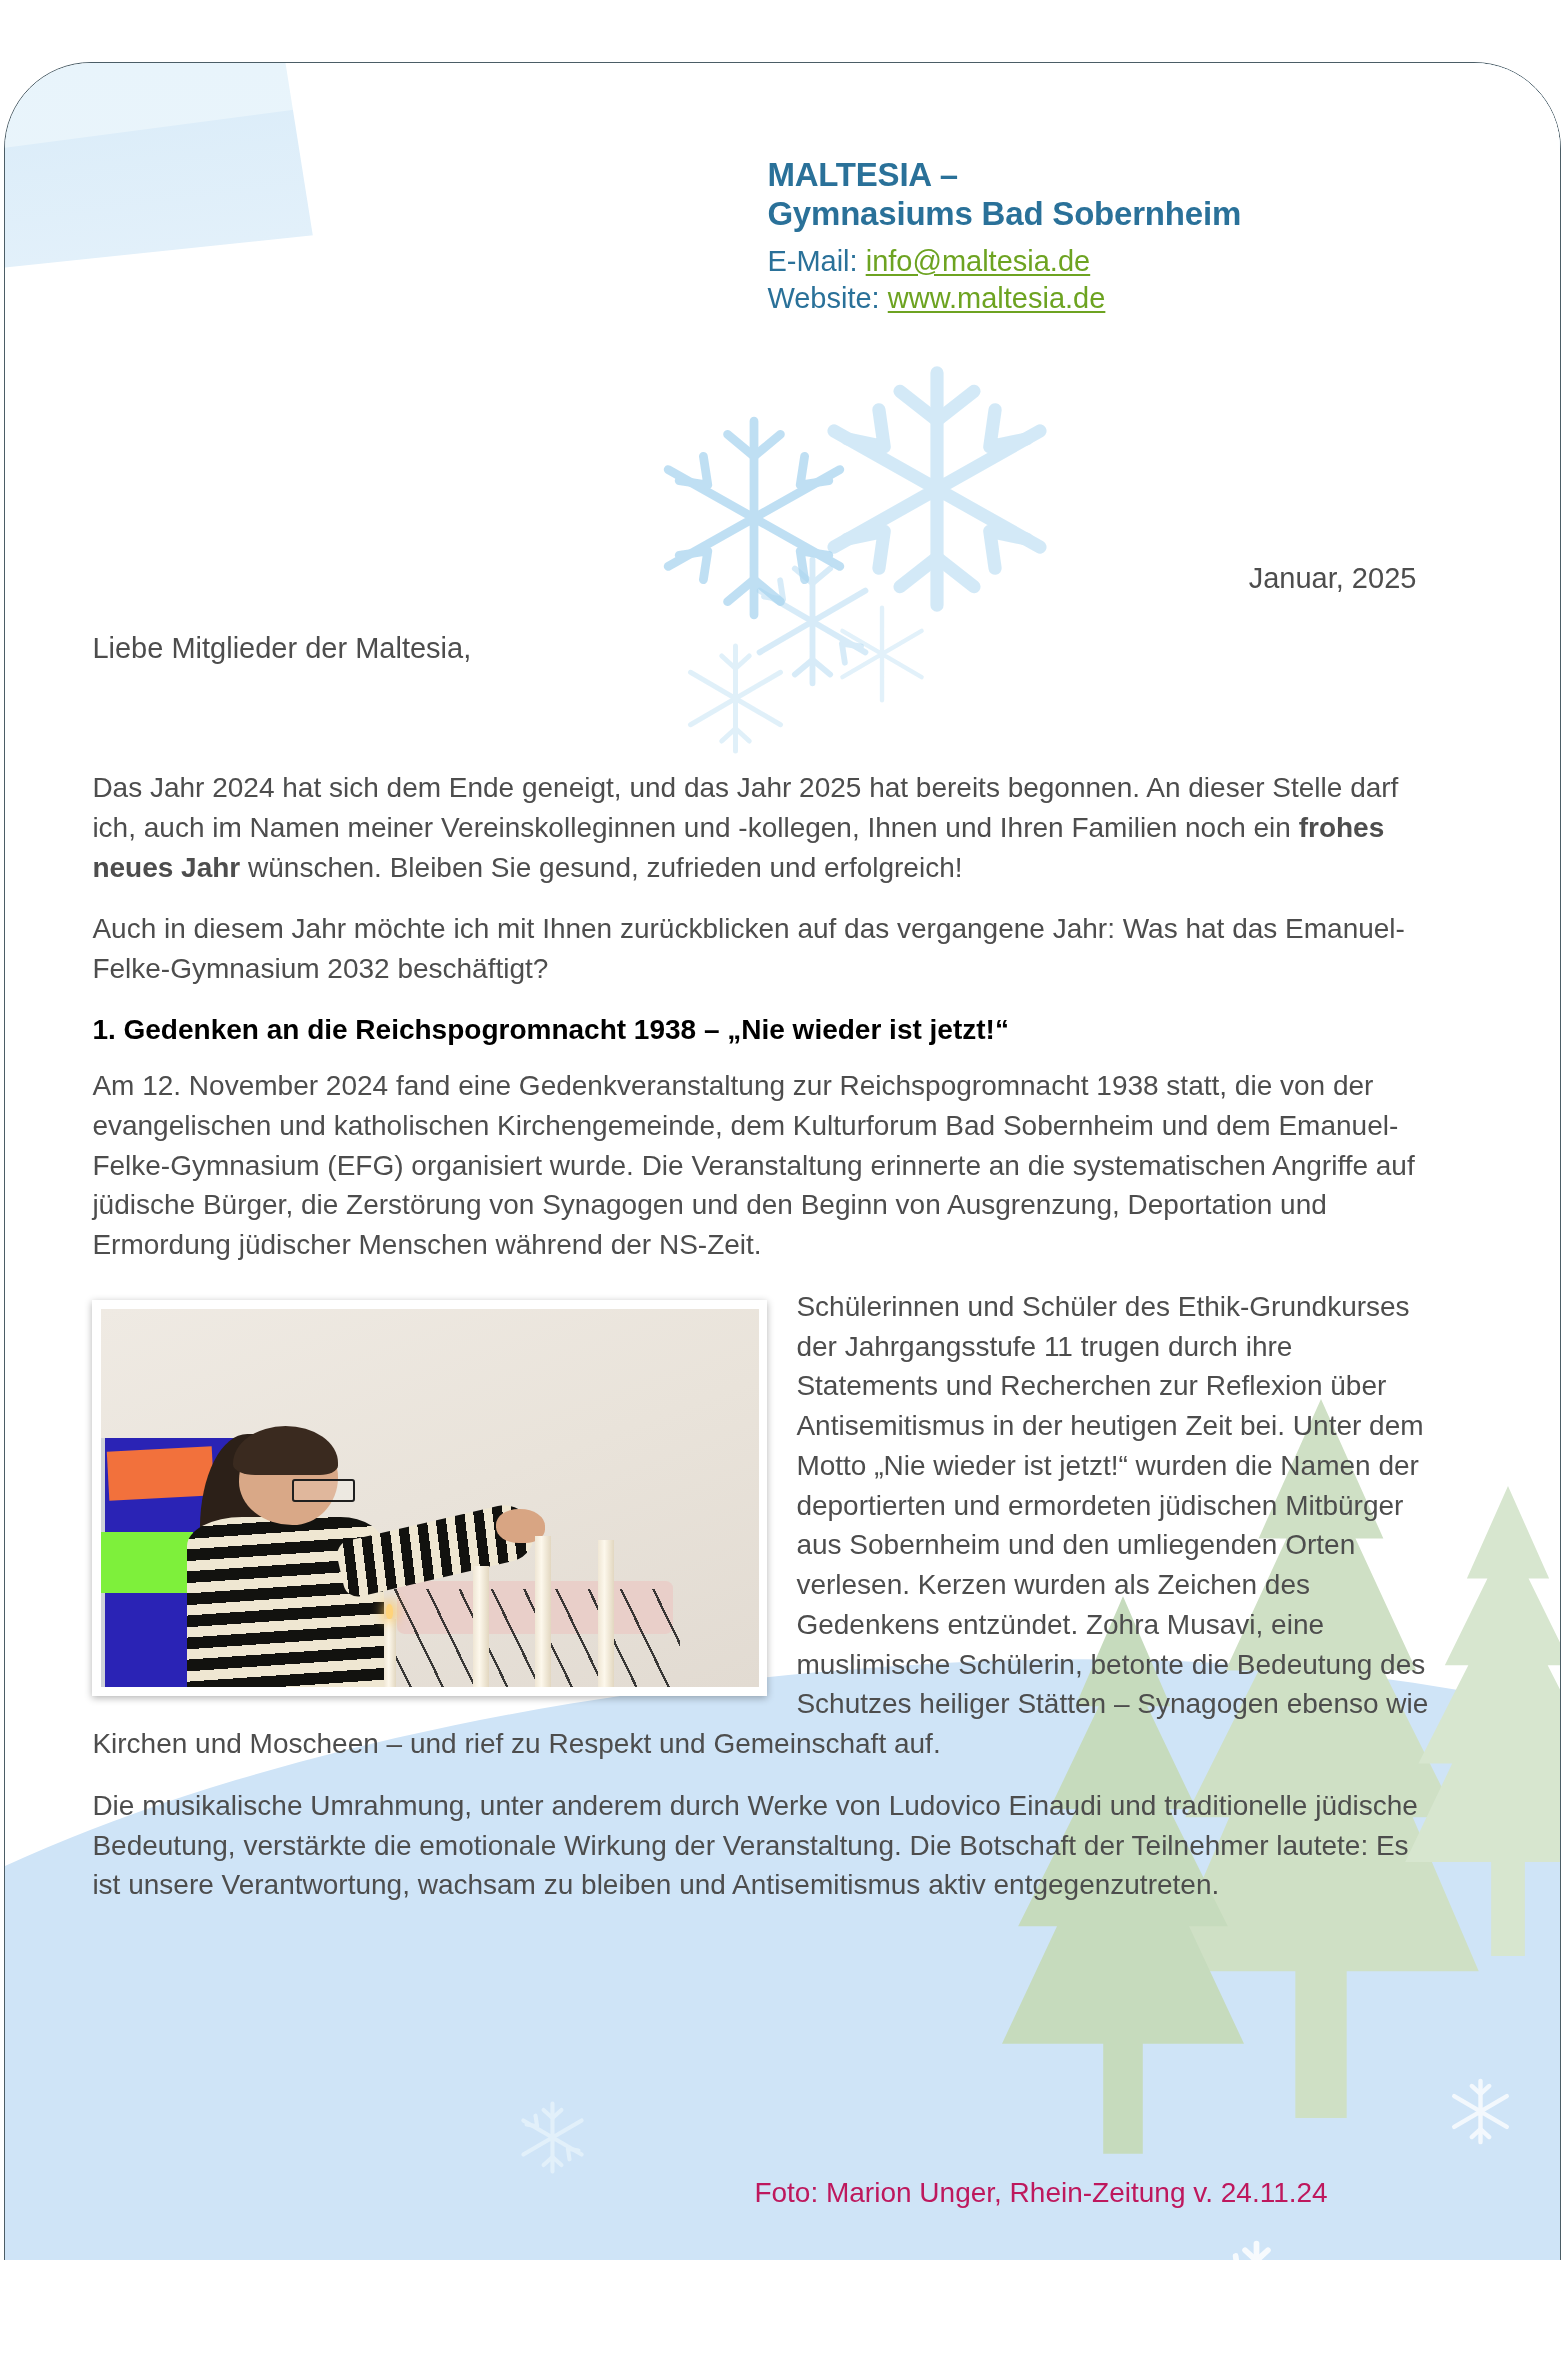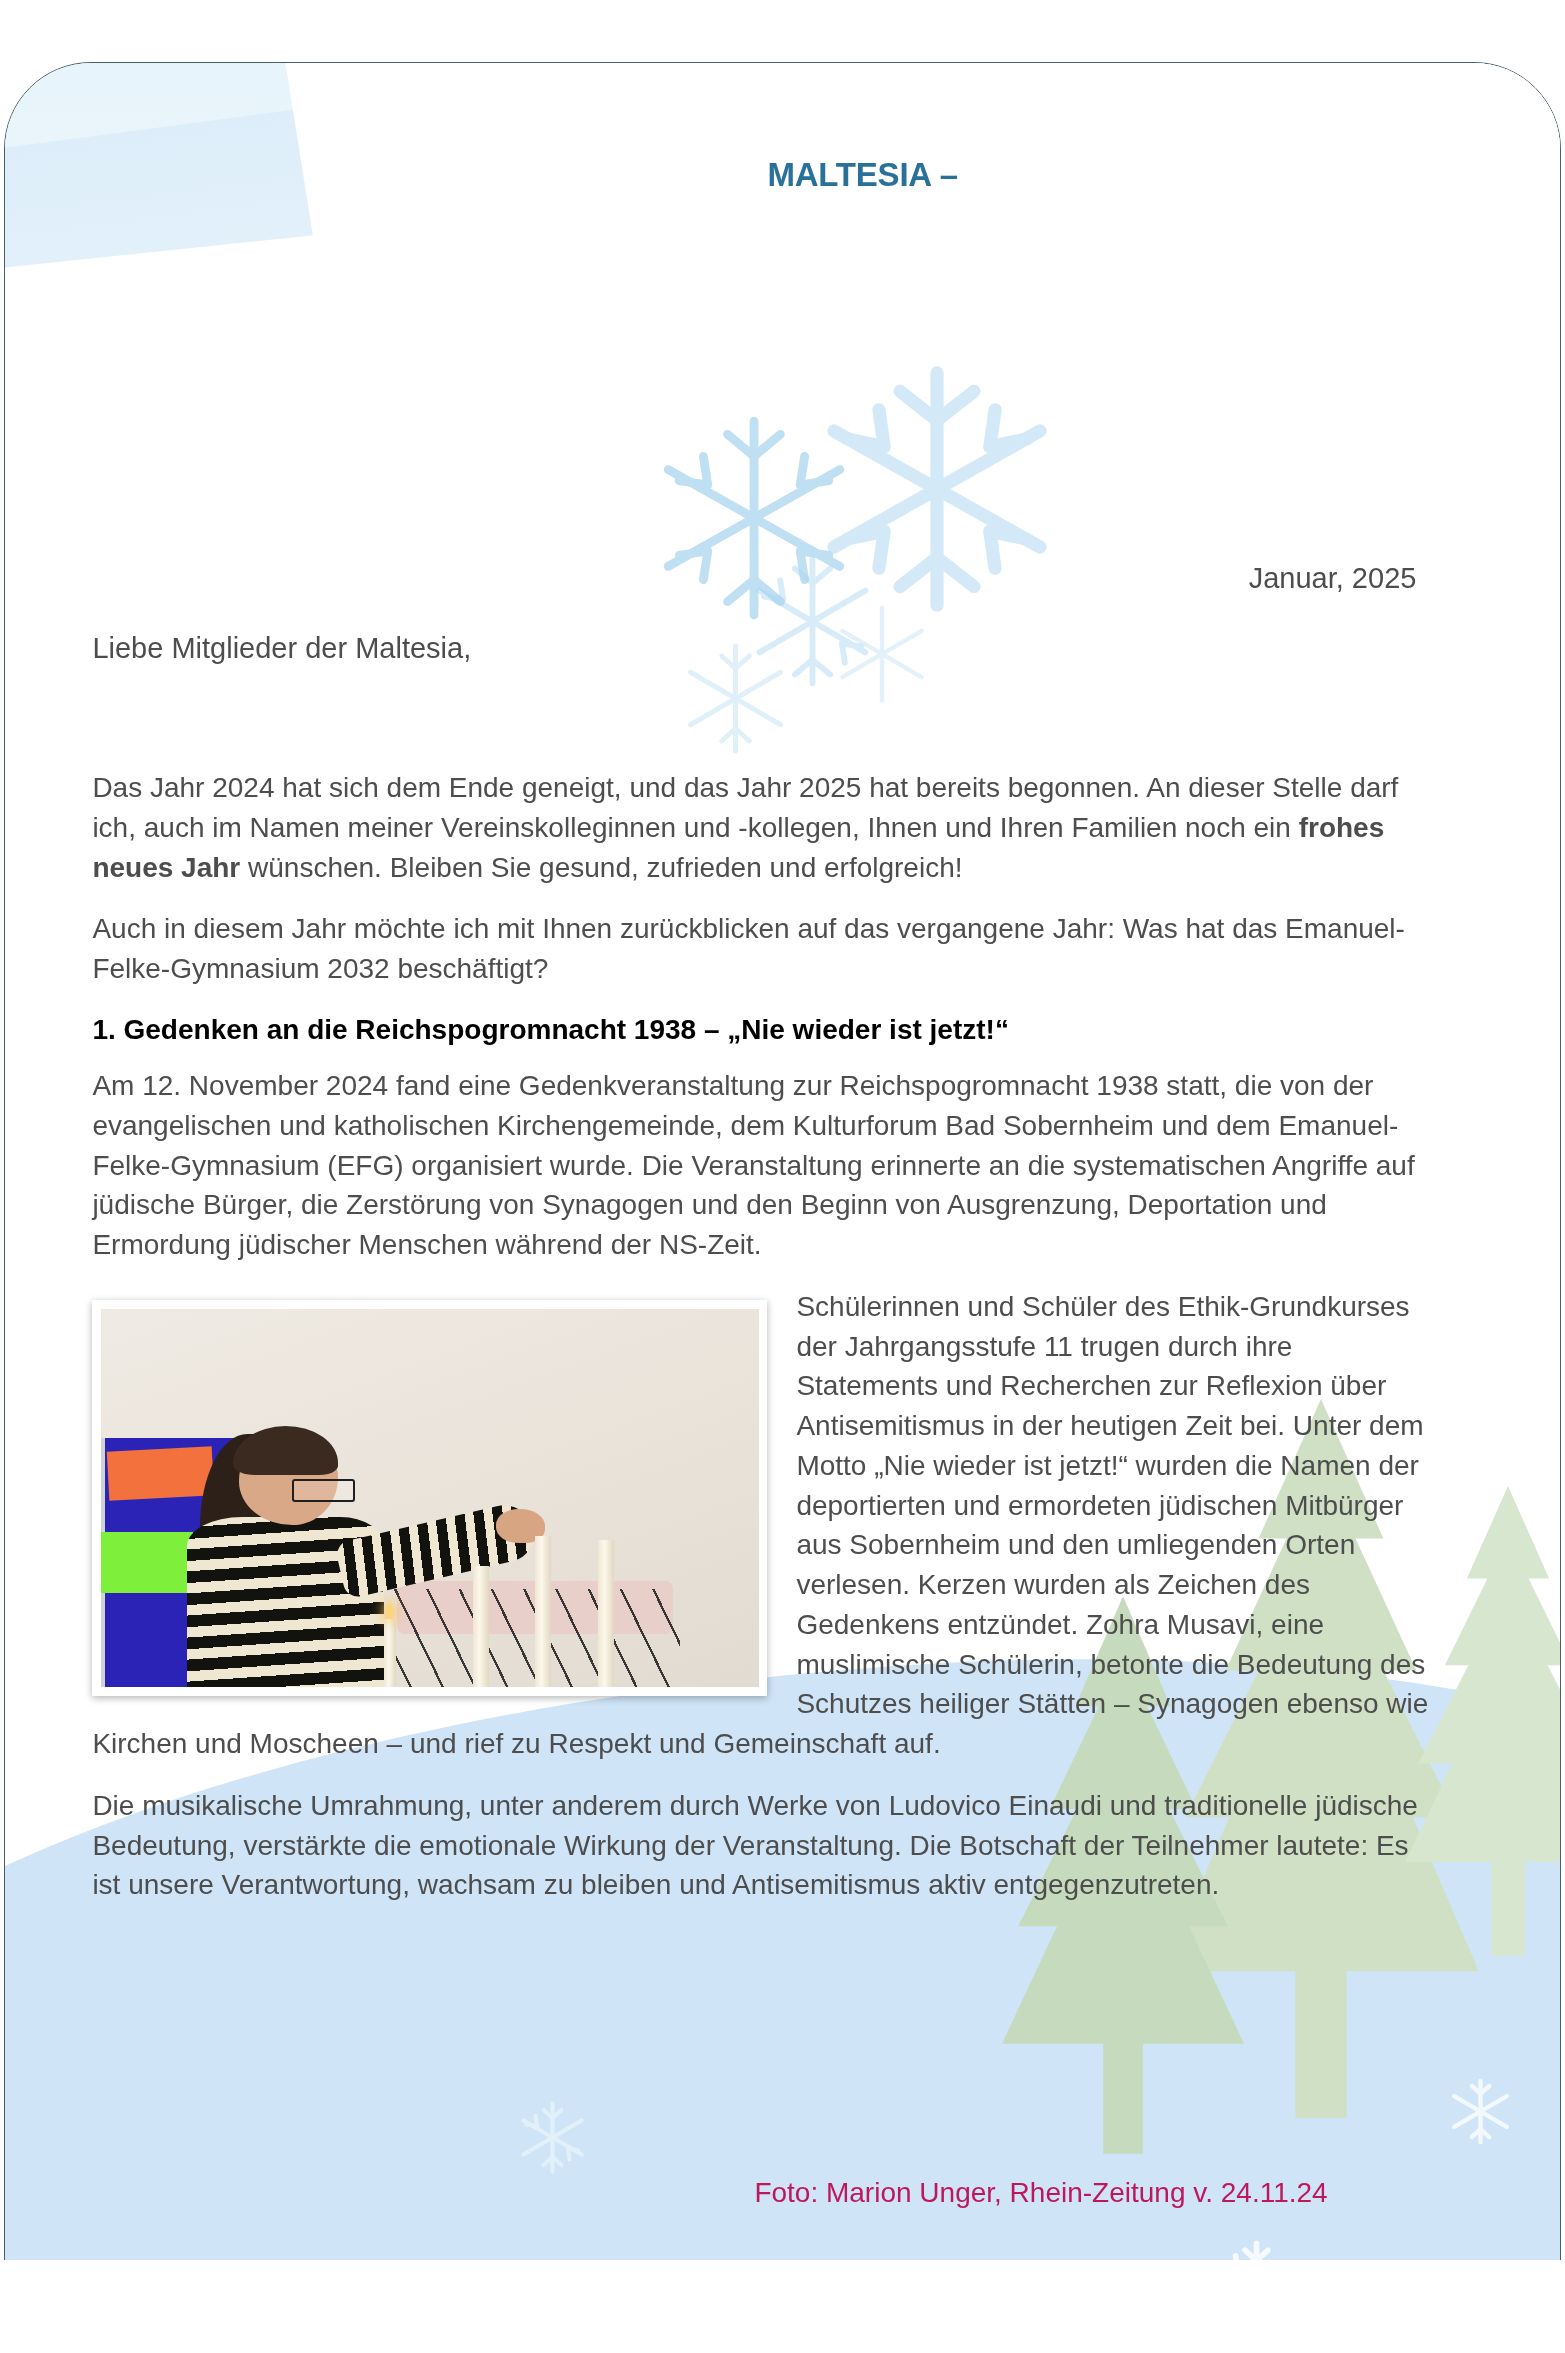--- a/index.html
+++ b/index.html
@@ -337,20 +337,31 @@
           </g>
         </svg>
       </div>
     </div>
 
     <div class="content">
 
       <div class="masthead">
         <div class="org">
           <div>MALTESIA –</div>
+          <div>Gymnasiums Bad Sobernheim</div>
+        </div>
+        <div class="contact">
+          <div>
+            <span>E-Mail:</span>
+            <span class="link">info@maltesia.de</span>
+          </div>
+          <div>
+            <span>Website:</span>
+            <span class="link">www.maltesia.de</span>
+          </div>
         </div>
       </div>
 
       <div class="dateline">Januar, 2025</div>
 
       <div class="salutation">Liebe Mitglieder der Maltesia,</div>
 
       <div class="body-col">
 
         <p><span>Das Jahr 2024 hat sich dem Ende geneigt, und das Jahr 2025 hat bereits begonnen. An dieser Stelle darf ich, auch im Namen meiner Vereinskolleginnen und -kollegen, Ihnen und Ihren Familien noch ein </span><strong>frohes neues Jahr</strong><span> wünschen. Bleiben Sie gesund, zufrieden und erfolgreich!</span></p>

